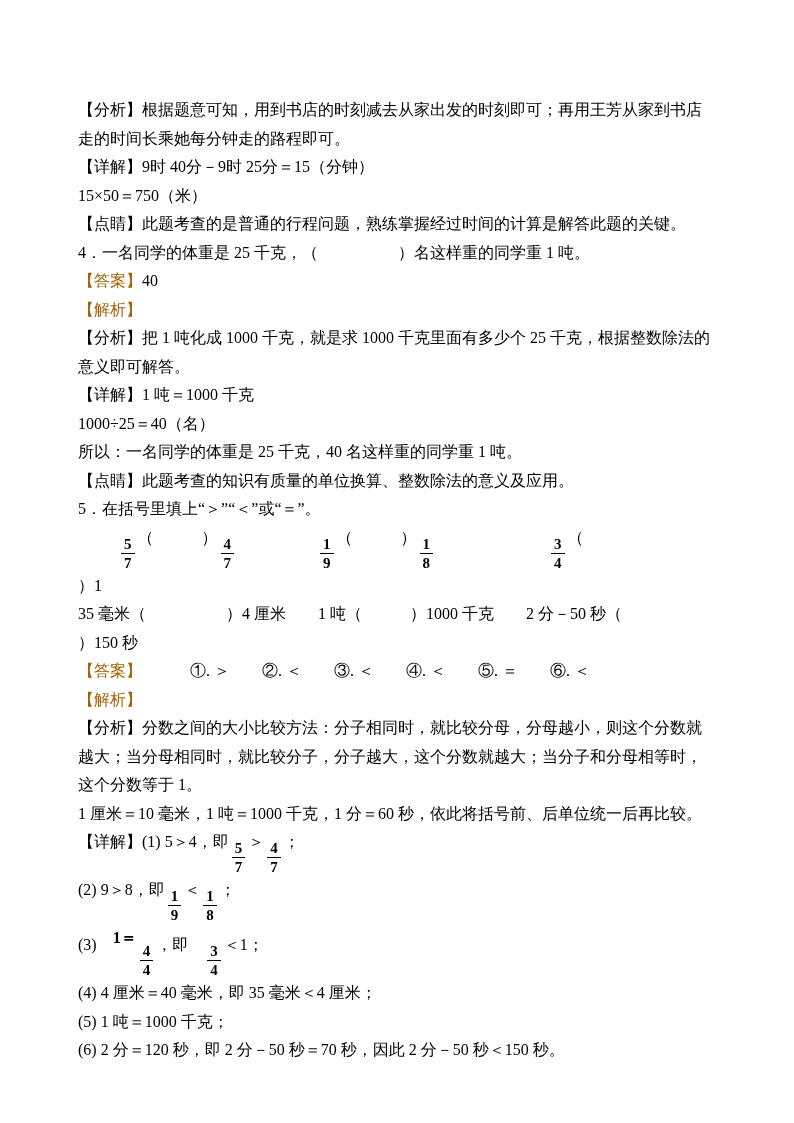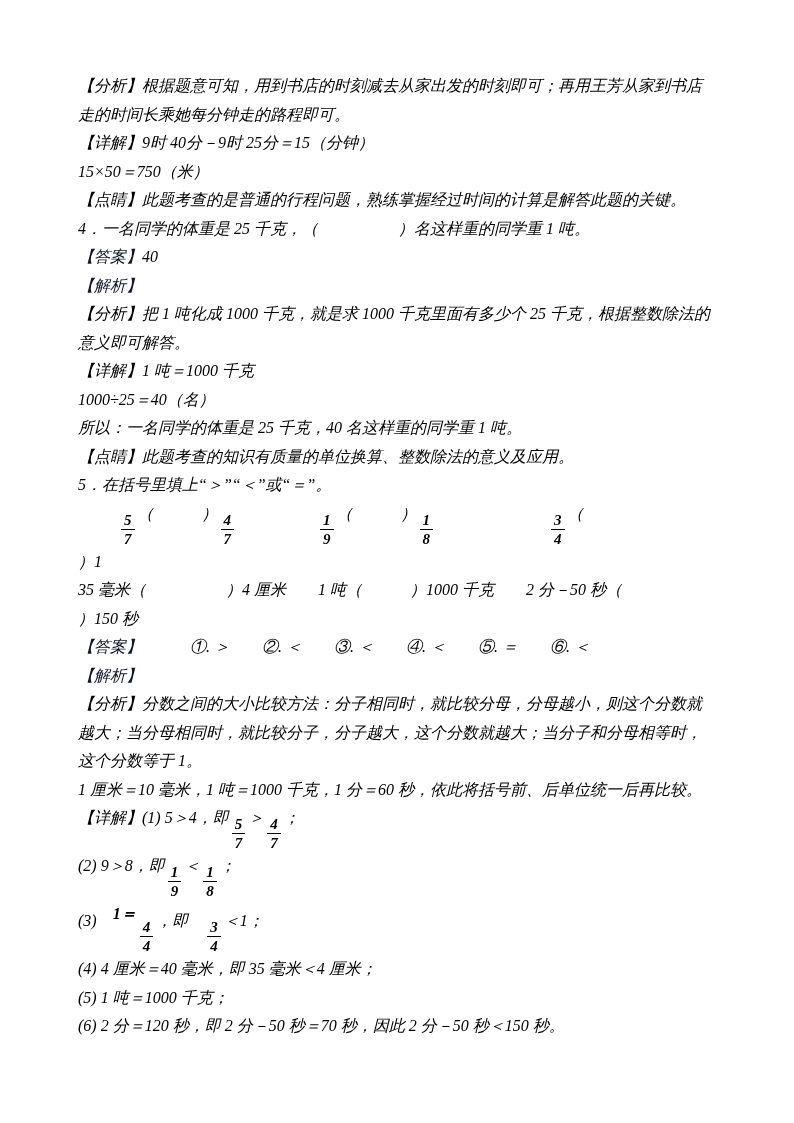--- a/index.html
+++ b/index.html
@@ -12,32 +12,31 @@
     width: 794px;
     height: 1123px;
     background: #ffffff;
     overflow: hidden;
     font-family: "Liberation Serif", "DejaVu Serif", serif;
     color: #000000;
   }
   .content {
     position: absolute;
     left: 78px;
-    top: 72px;
+    top: 96px;
     width: 636px;
     font-size: 16px;
     line-height: 28.5px;
     white-space: pre-wrap;
-    font-style: italic;
   }
   .line {
     min-height: 28.5px;
   }
   .txt { color: #000000; }
-  .blue { color: #0f172a; }
+  .blue { color: #a16207; }
   .mid {
     font-weight: bold;
     vertical-align: 7px;
   }
   .frac {
     display: inline-flex;
     flex-direction: column;
     align-items: center;
     vertical-align: -6px;
     font-weight: bold;

